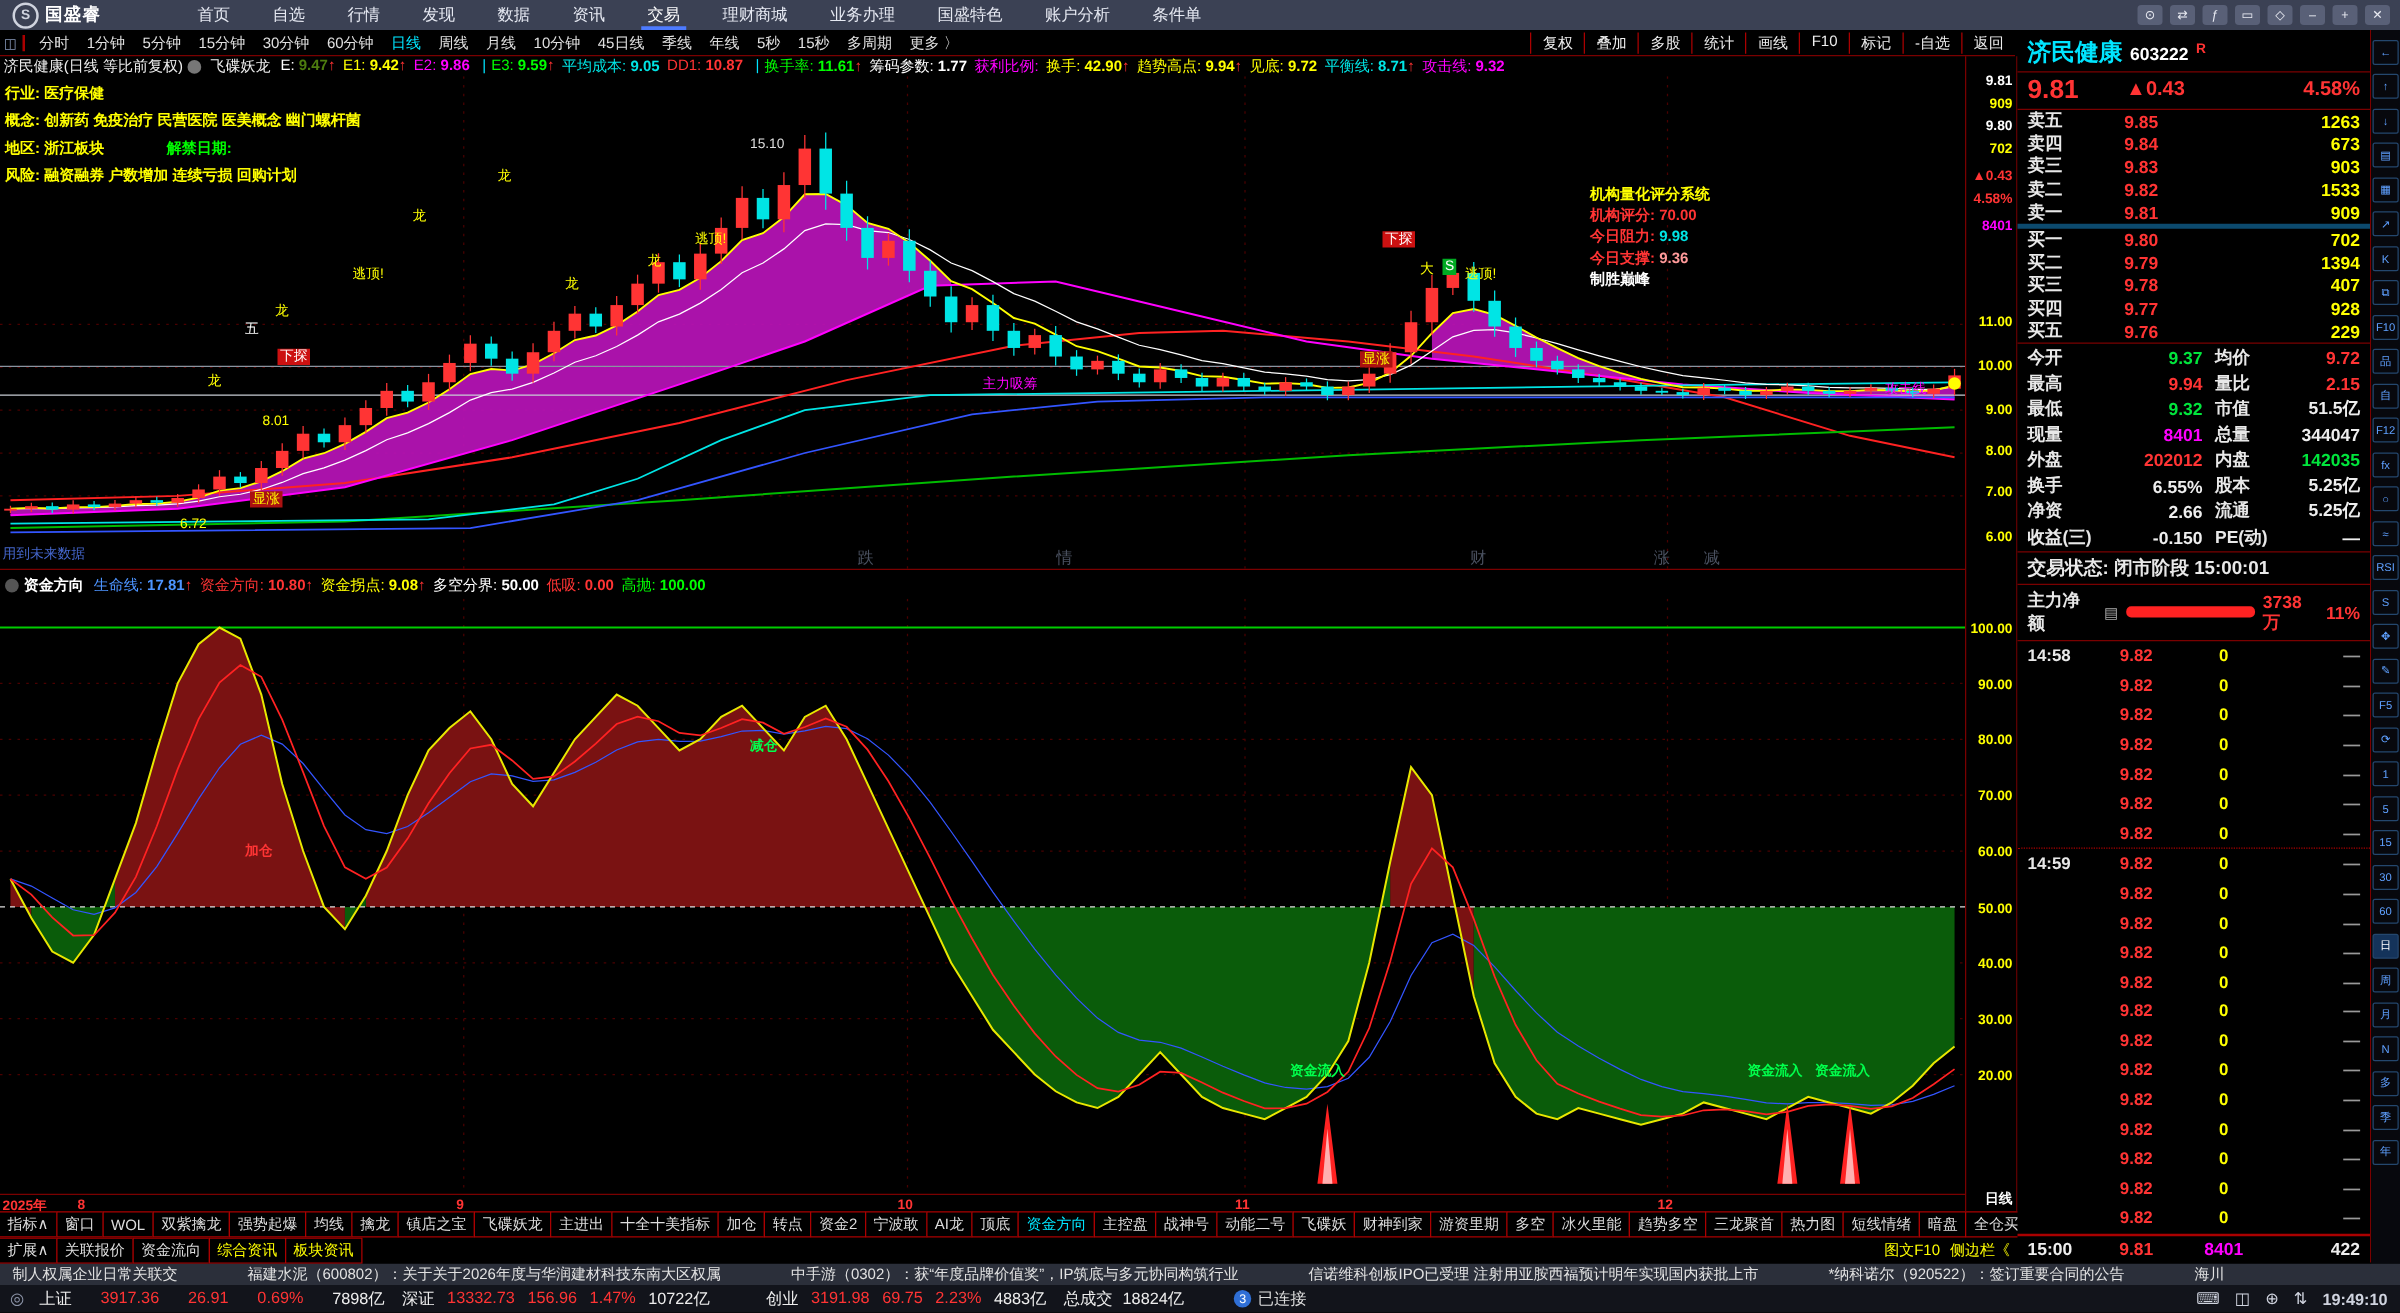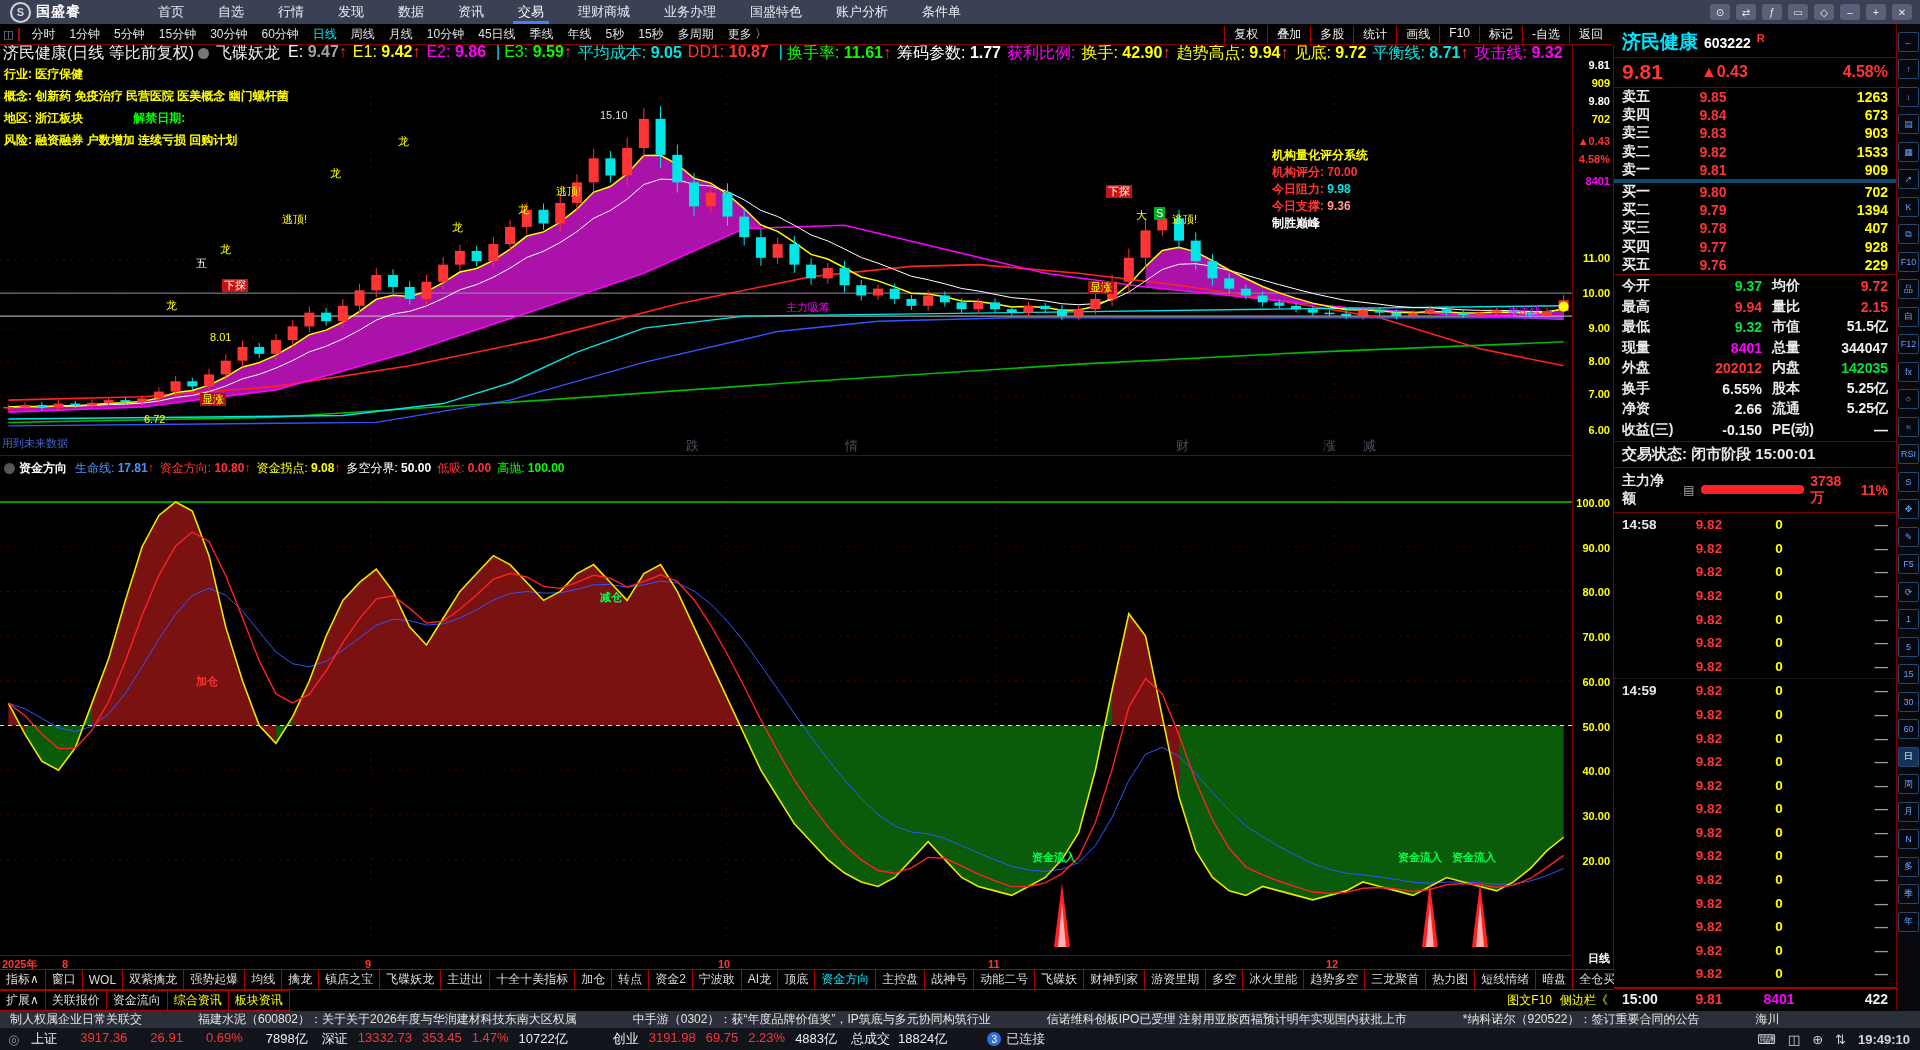--- a/index.html
+++ b/index.html
@@ -17,21 +17,21 @@
   .winctl{margin-left:auto;display:flex;gap:6px;margin-right:8px;}
   .winbtn{width:20px;height:16px;border-radius:3px;background:#596077;color:#e8eaf2;font-size:10px;display:flex;align-items:center;justify-content:center;}
   
   .periodbar{position:absolute;left:0;top:24px;width:1612px;height:20px;background:#000;border-bottom:1px solid #7a0000;display:flex;align-items:center;font-size:12px;color:#e0e0e0;}
   .pb-icon{color:#8899bb;margin:0 4px 0 3px;font-size:11px;border-right:2px solid #aa0000;padding-right:5px;}
   .pb-item{padding:0 7px;white-space:nowrap;}
   .pb-item.active{color:#00e5ff;}
   .pb-right{margin-left:auto;display:flex;}
   .pb-tool{padding:0 9px;border-left:1px solid #aa0000;white-space:nowrap;color:#eee;}
   
-  .chartheader{position:absolute;left:0;top:45px;width:1572px;height:16px;font-size:16px;display:flex;align-items:center;white-space:nowrap;overflow:hidden;}
+  .chartheader{position:absolute;left:0;top:45px;width:1572px;height:16px;font-size:12px;display:flex;align-items:center;white-space:nowrap;overflow:hidden;}
   .chartheader .nm{color:#eee;margin-left:3px;}
   .dot-icon{display:inline-block;width:11px;height:11px;border-radius:50%;background:#777;margin:0 4px;}
   .fld{margin-right:6px;}
   .sep{color:#00e5ff;margin:0 4px;}
   .arrow-up{color:#ff3232;}
   
   #mainwrap{position:absolute;left:0;top:61px;width:1572px;height:394px;}
   #subheader{position:absolute;left:0;top:455px;width:1572px;height:24px;border-top:1px solid #7a0000;display:flex;align-items:center;font-size:12px;white-space:nowrap;}
   #subwrap{position:absolute;left:0;top:479px;width:1572px;height:476px;}
   svg{position:absolute;left:0;top:0;}
@@ -162,21 +162,21 @@
         <span class="pb-tool">-自选</span>
         <span class="pb-tool">返回</span>
       </span>
   </div>
 
   <div class="chartheader">
     <span class="nm">济民健康(日线 等比前复权)</span>
     <span class="dot-icon"></span>
     <span class="nm">飞碟妖龙</span>
     <span id="chfields" style="display:flex;margin-left:8px;">
-        <span class="fld"><span style="color: rgb(255, 255, 255);">E: </span><span style="color: #a3a3a3; font-weight: bold;">9.47</span><span class="arrow-up">↑</span></span>
+        <span class="fld"><span style="color: rgb(255, 255, 255);">E: </span><span style="color: #4d7c0f; font-weight: bold;">9.47</span><span class="arrow-up">↑</span></span>
         <span class="fld"><span style="color: rgb(255, 255, 0);">E1: </span><span style="color: rgb(255, 255, 0); font-weight: bold;">9.42</span><span class="arrow-up">↑</span></span>
         <span class="fld"><span style="color: rgb(255, 0, 255);">E2: </span><span style="color: rgb(255, 0, 255); font-weight: bold;">9.86</span></span>
         <span class="sep">|</span>
         <span class="fld"><span style="color: rgb(0, 255, 0);">E3: </span><span style="color: rgb(0, 255, 0); font-weight: bold;">9.59</span><span class="arrow-up">↑</span></span>
         <span class="fld"><span style="color: rgb(0, 229, 229);">平均成本: </span><span style="color: rgb(0, 229, 229); font-weight: bold;">9.05</span></span>
         <span class="fld"><span style="color: rgb(255, 52, 52);">DD1: </span><span style="color: rgb(255, 52, 52); font-weight: bold;">10.87</span></span>
         <span class="sep">|</span>
         <span class="fld"><span style="color: rgb(0, 255, 0);">换手率: </span><span style="color: rgb(0, 255, 0); font-weight: bold;">11.61</span><span class="arrow-up">↑</span></span>
         <span class="fld"><span style="color: rgb(255, 255, 255);">筹码参数: </span><span style="color: rgb(255, 255, 255); font-weight: bold;">1.77</span></span>
         <span class="fld"><span style="color: rgb(255, 0, 255);">获利比例: </span><span style="color: rgb(255, 0, 255); font-weight: bold;"></span></span>
@@ -903,21 +903,21 @@
         <span style="display: flex; gap: 23px;">
           <span class="wht">上证</span>
           <span class="red">3917.36</span>
           <span class="red">26.91</span>
           <span class="red">0.69%</span>
           <span class="wht">7898亿</span>
         </span>
         <span style="display: flex; gap: 10px;">
           <span class="wht">深证</span>
           <span class="red">13332.73</span>
-          <span class="red">353.45</span>
+          <span class="red">156.96</span>
           <span class="red">1.47%</span>
           <span class="wht">10722亿</span>
         </span>
         <span style="display: flex; gap: 10px; margin-left: 31px;">
           <span class="wht">创业</span>
           <span class="red">3191.98</span>
           <span class="red">69.75</span>
           <span class="red">2.23%</span>
           <span class="wht">4883亿</span>
         </span>

